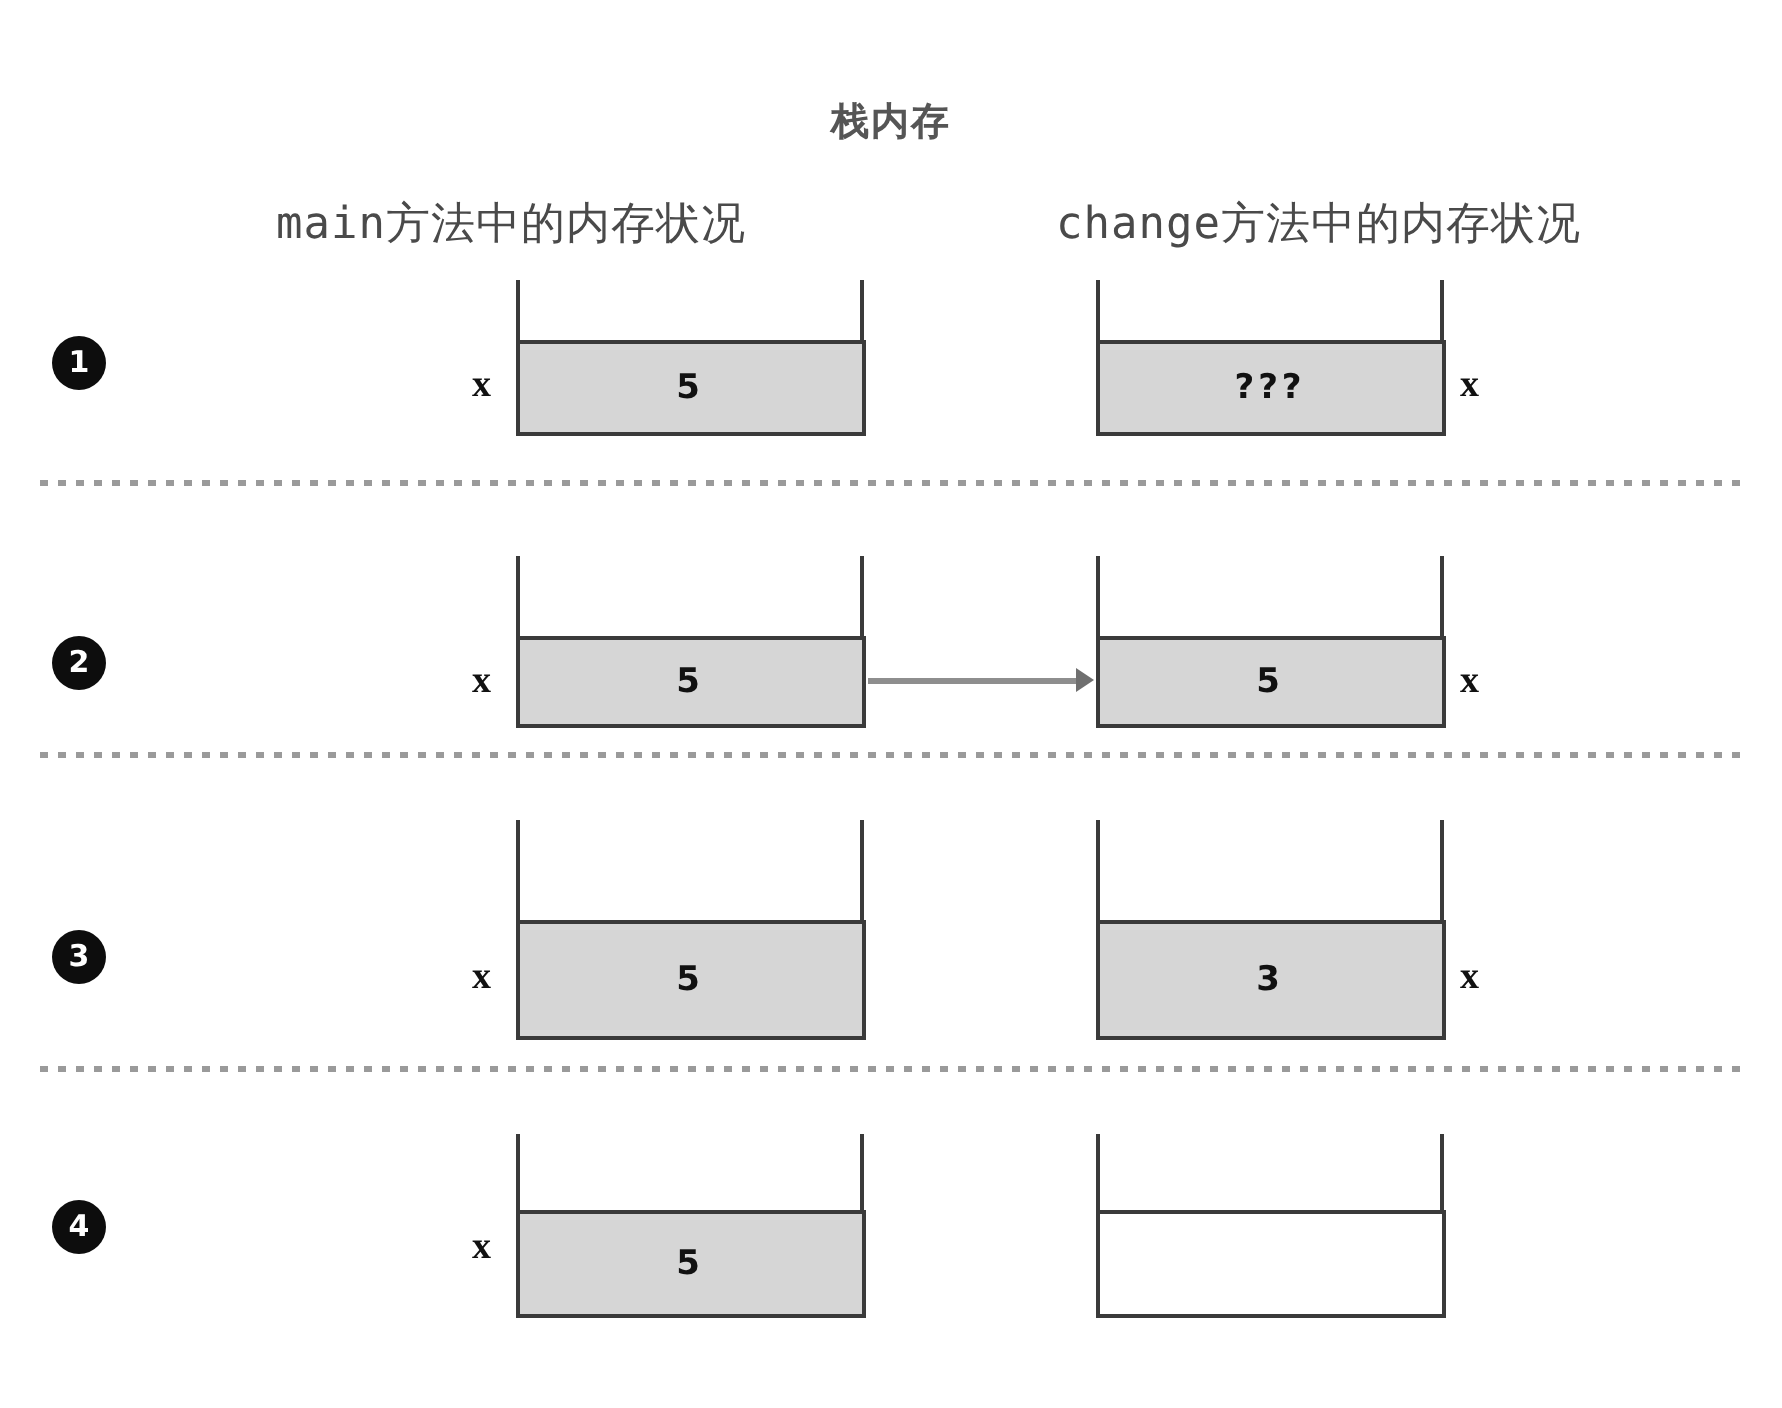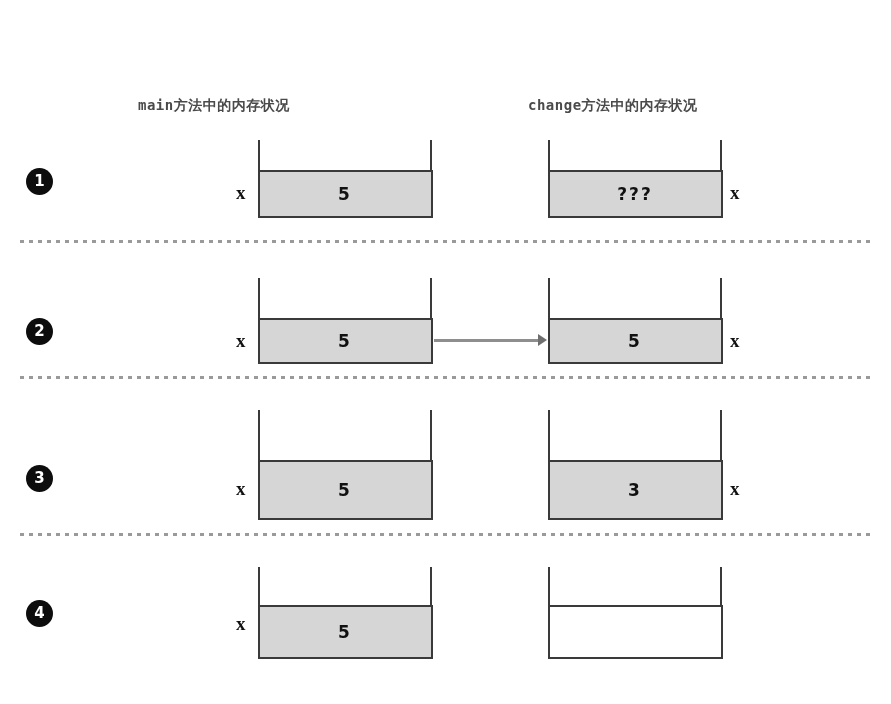--- a/index.html
+++ b/index.html
@@ -32,22 +32,22 @@
     font-size: 19px;
     font-weight: 700;
     color: #555555;
     letter-spacing: 1px;
   }
 
   .col-title {
     position: absolute;
     top: 97px;
     font-family: "DejaVu Sans Mono", "Liberation Mono", monospace;
-    font-size: 14px;
-    font-weight: 700;
+    font-size: 22px;
+    font-weight: 400;
     color: #4a4a4a;
     white-space: nowrap;
     letter-spacing: 0.5px;
   }
   .col-title.left  { left: 138px; }
   .col-title.right { left: 528px; }
 
   
   .row {
     position: absolute;
@@ -129,20 +129,21 @@
     height: 3px;
     background-image: repeating-linear-gradient(
       to right, #9a9a9a 0px, #9a9a9a 4px, rgba(0,0,0,0) 4px, rgba(0,0,0,0) 9px);
   }
 </style>
 </head>
 <body>
 
 <div id="diagram">
 
+  <div class="main-title">栈内存</div>
 
   <div class="col-title left">main方法中的内存状况</div>
 
   <div class="col-title right">change方法中的内存状况</div>
 
   <div class="row" style="top:0;">
     <div class="step-badge" style="top:168px;">1</div>
 
     <div class="stack" style="left:258px; top:140px; width:174px; height:78px;">
       <div class="cell" style="height:48px;">5</div>

